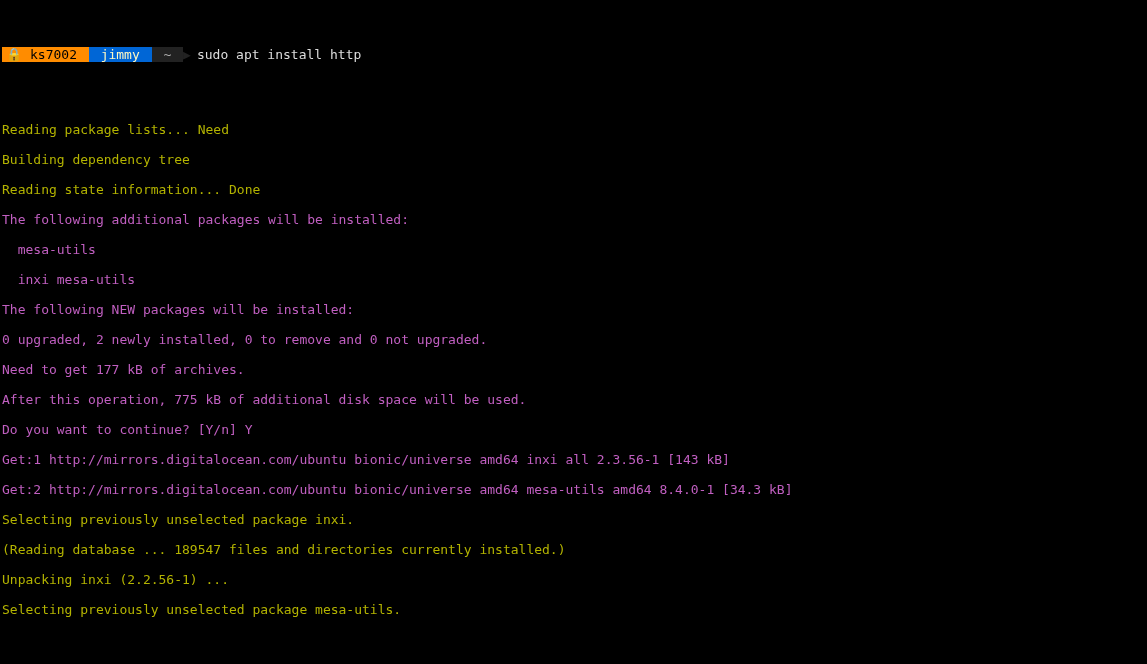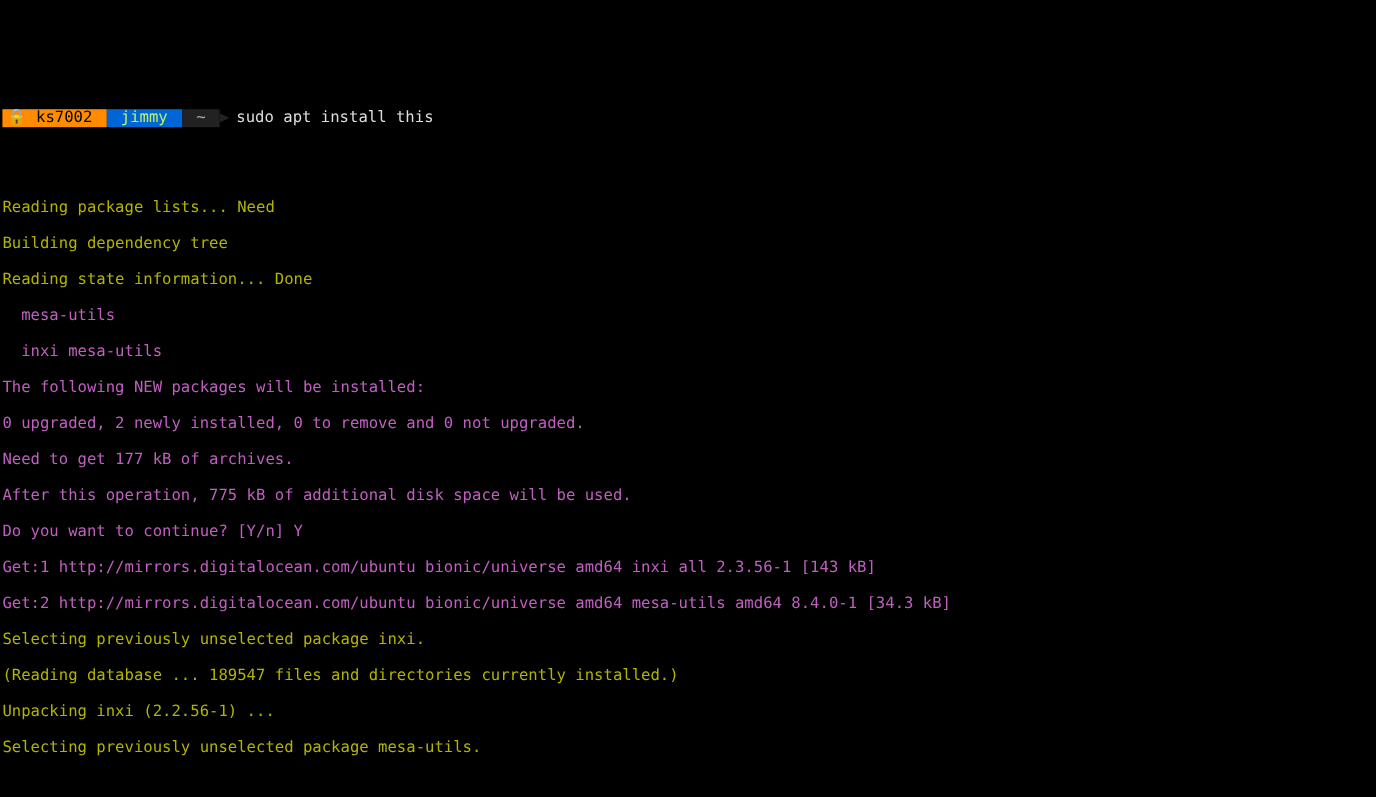--- a/index.html
+++ b/index.html
@@ -15,46 +15,47 @@
     overflow: hidden;
   }
   .term {
     padding: 2px 2px;
     white-space: pre;
   }
   .prompt-seg {
     padding: 0 4px;
   }
   .seg-host   { background: #ff8c00; color: #000; }
-  .seg-user   { background: #0066d6; color: #bef264; }
+  .seg-user   { background: #0066d6; color: #fef9c3; }
   .seg-path   { background: #222; color: #aaa; }
   .prompt-arrow { color: #222; }
   .cmd { color: #ddd; }
   .c-ylw { color: #b3b300; }  
   .c-mag { color: #c15fc1; }
   
-  .prompt-line { display: flex; align-items: center; margin-top: 44px; }
+  .prompt-line { display: flex; align-items: center; }
   .prompt-line > span:last-child { margin-left: 6px; }
 </style>
 </head>
 <body>
 
 <div class="term">
 
 
 <div class="prompt-line">
   <span class="prompt-seg seg-host"><span>🔒</span> <span>ks7002</span> </span><span class="prompt-seg seg-user"> <span>jimmy</span> </span><span class="prompt-seg seg-path"> <span>~</span> </span><span class="prompt-arrow">▶</span>
-  <span class="cmd">sudo apt install this</span>
+  <span class="cmd">sudo apt install http</span>
 </div>
 
 
 <div>
 <div class="c-ylw">Reading package lists... Need</div>
 <div class="c-ylw">Building dependency tree</div>
 <div class="c-ylw">Reading state information... Done</div>
+<div class="c-mag">The following additional packages will be installed:</div>
 <div class="c-mag">  mesa-utils</div>
 <div class="c-mag">  inxi mesa-utils</div>
 <div class="c-mag">The following NEW packages will be installed:</div>
 <div class="c-mag">0 upgraded, 2 newly installed, 0 to remove and 0 not upgraded.</div>
 <div class="c-mag">Need to get 177 kB of archives.</div>
 <div class="c-mag">After this operation, 775 kB of additional disk space will be used.</div>
 <div class="c-mag">Do you want to continue? [Y/n] Y</div>
 <div class="c-mag">Get:1 http://mirrors.digitalocean.com/ubuntu bionic/universe amd64 inxi all 2.3.56-1 [143 kB]</div>
 <div class="c-mag">Get:2 http://mirrors.digitalocean.com/ubuntu bionic/universe amd64 mesa-utils amd64 8.4.0-1 [34.3 kB]</div>
 <div class="c-ylw">Selecting previously unselected package inxi.</div>

